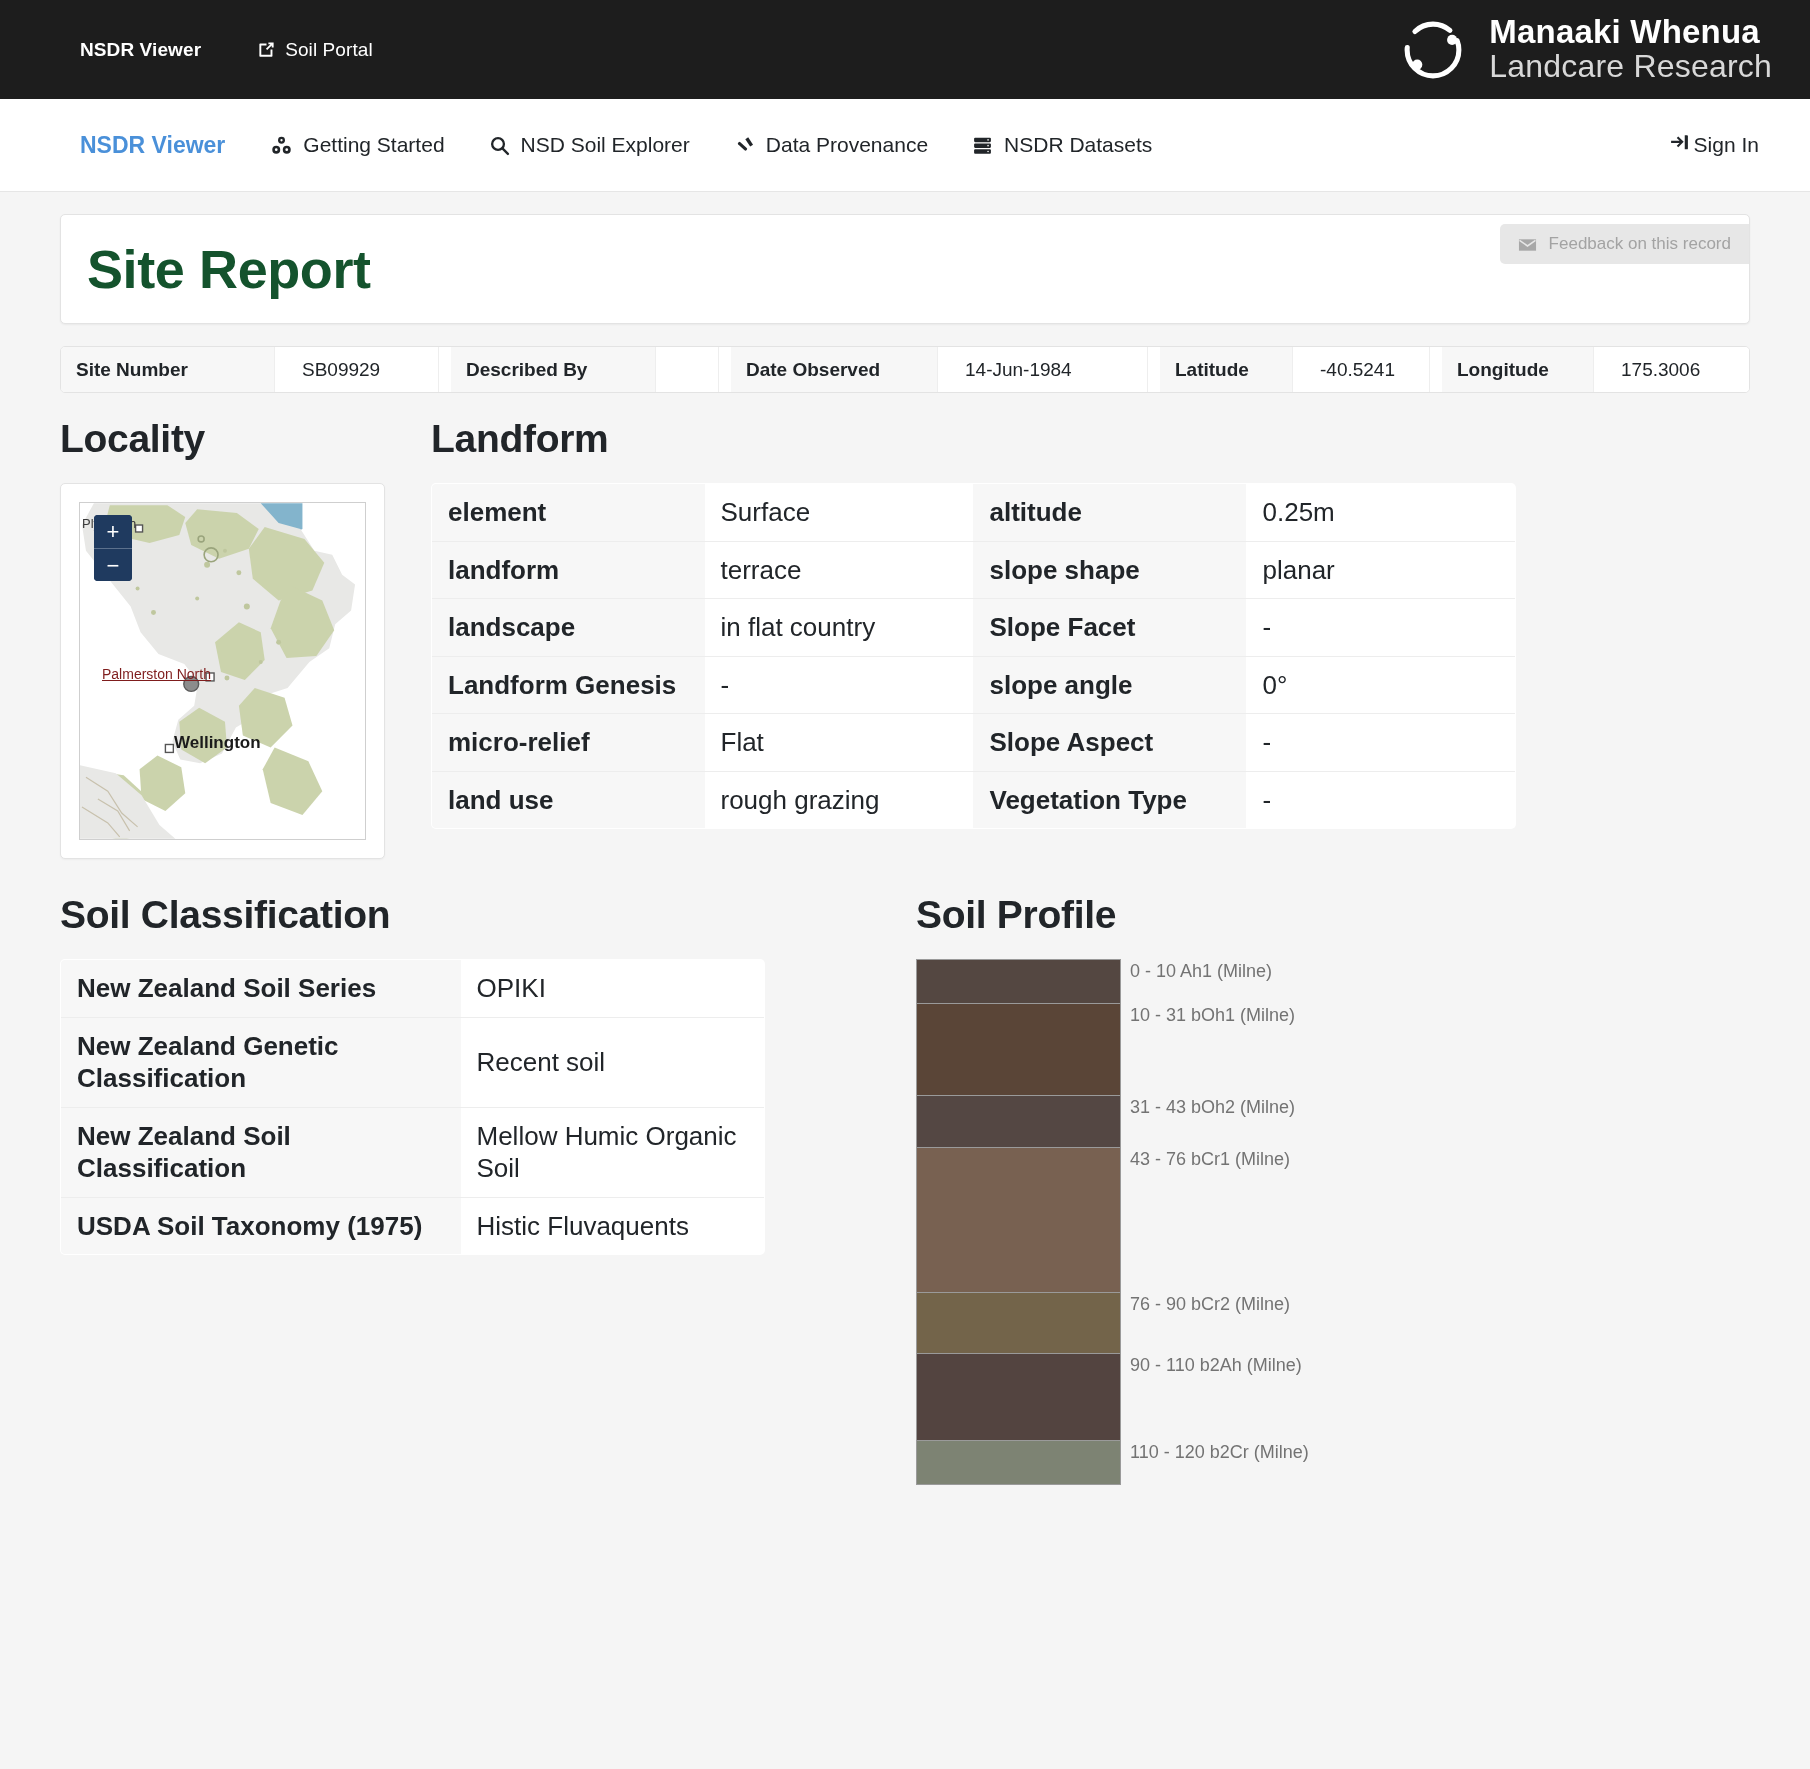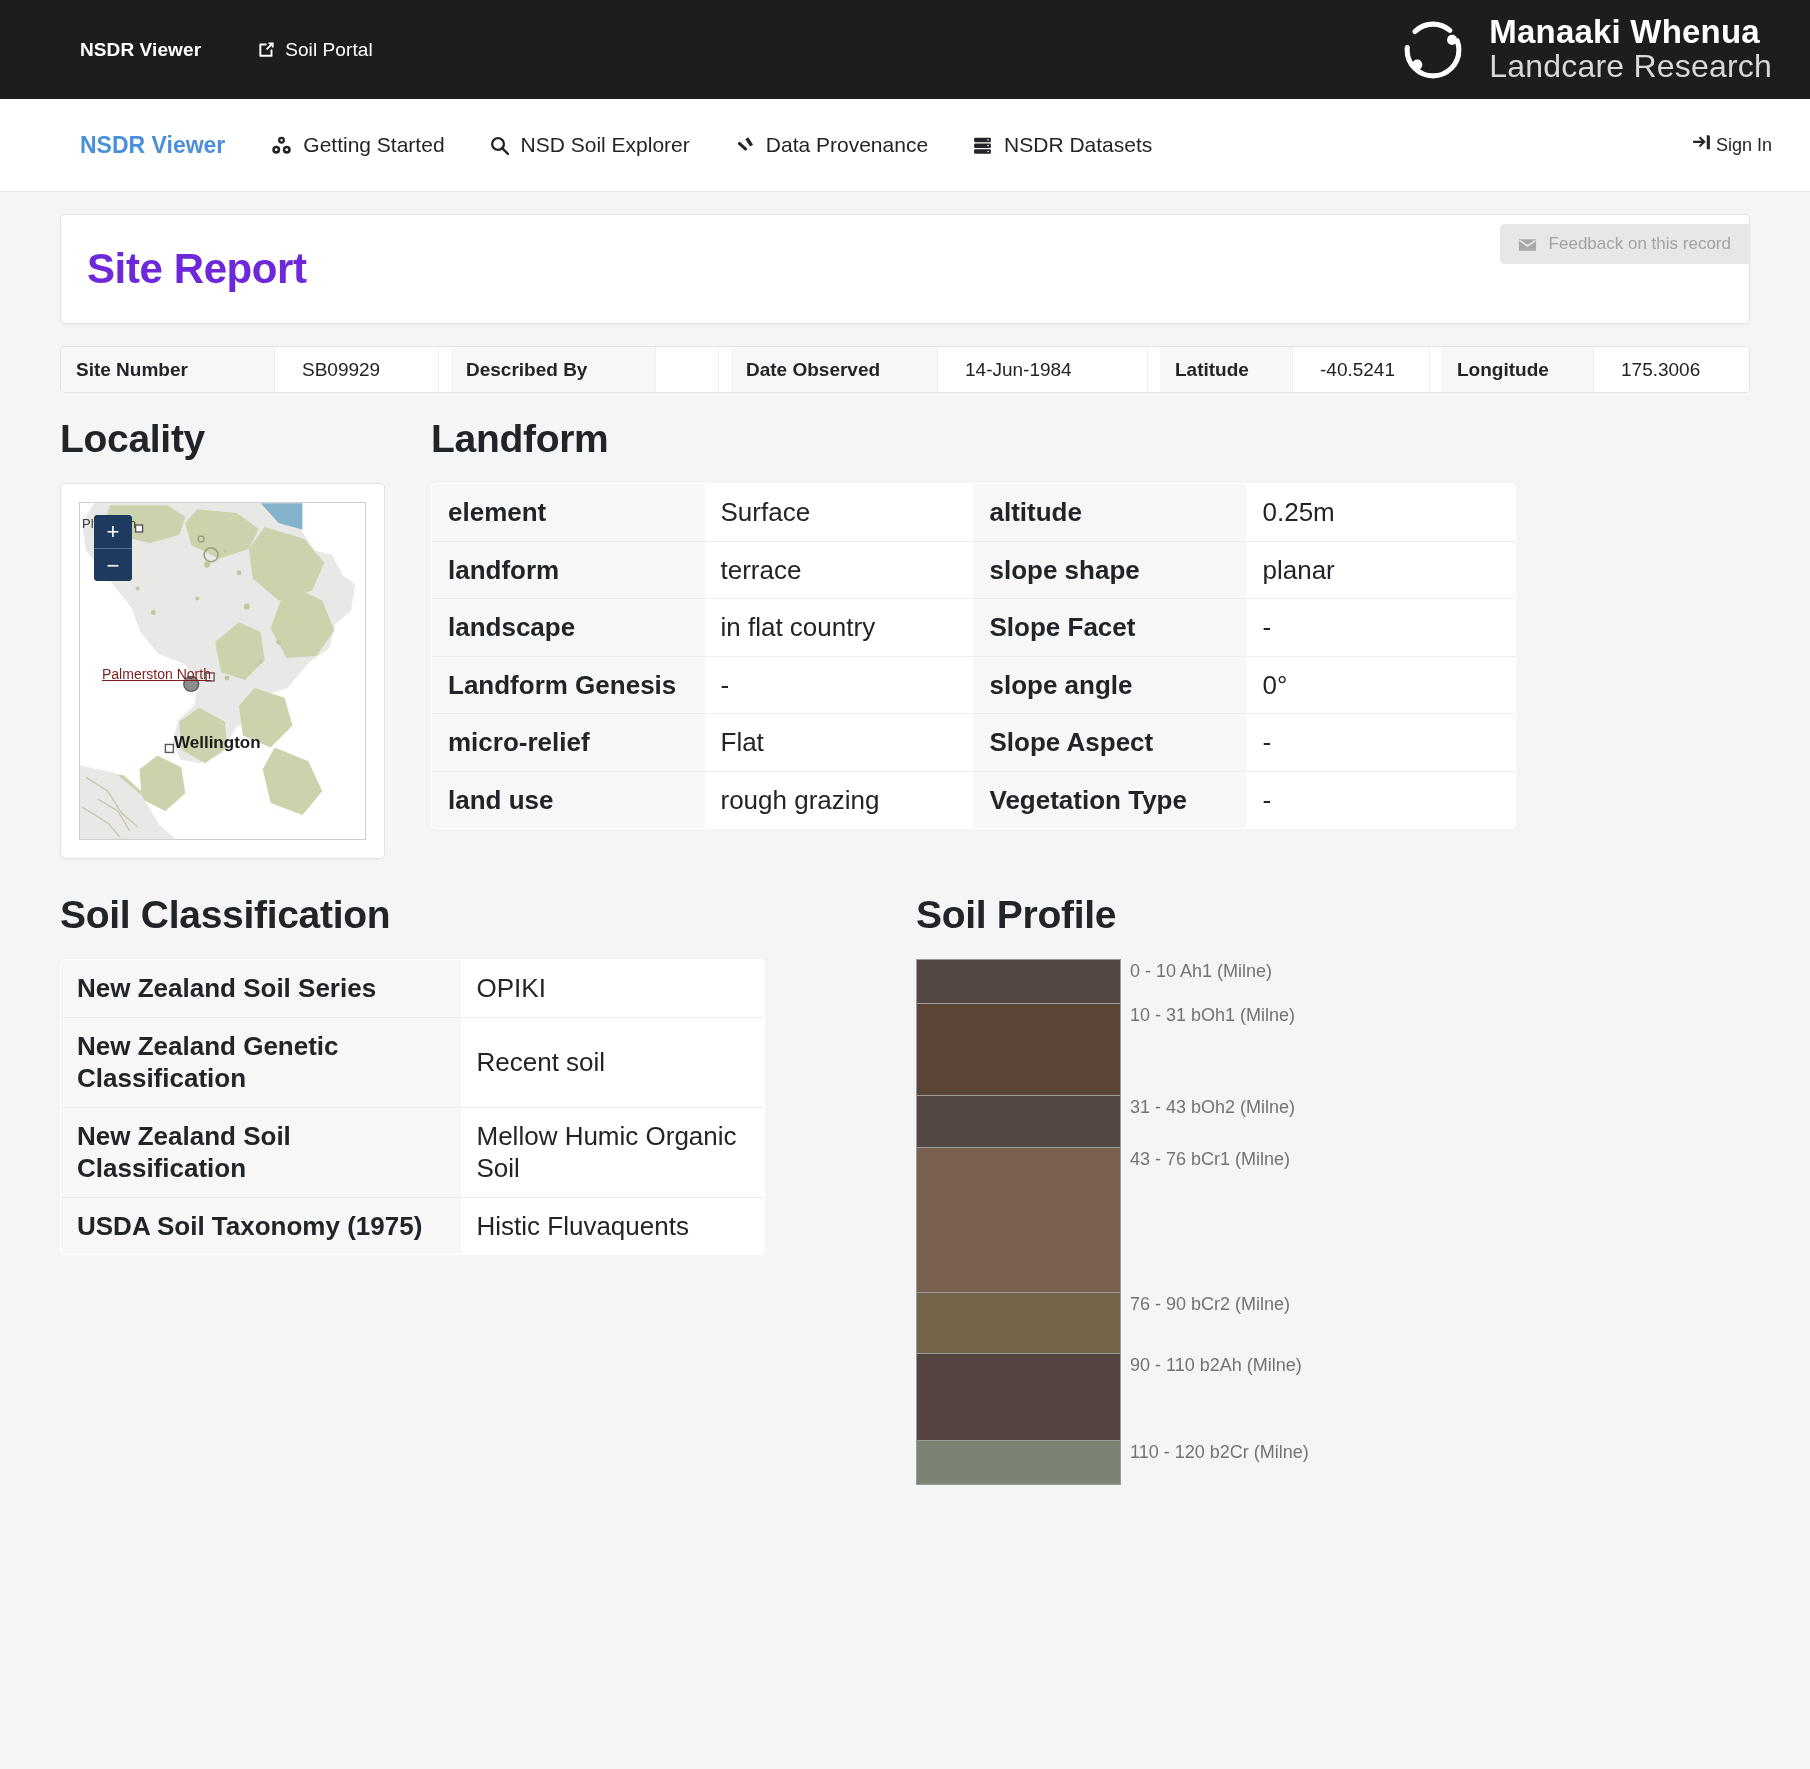--- a/index.html
+++ b/index.html
@@ -85,23 +85,23 @@
     text-decoration: none;
     margin-right: 44px;
     display: inline-flex;
     align-items: center;
     gap: 11px;
     white-space: nowrap;
   }
   .nav-item .nav-ico { width: 21px; height: 21px; flex: none; display: inline-block; }
   .nav-signin {
     margin-left: auto;
-    margin-right: 0;
+    margin-right: 13px;
     color: #212529;
-    font-size: 18px;
+    font-size: 21px;
     text-decoration: none;
     display: inline-flex;
     align-items: center;
     gap: 4px;
   }
 
   
   .page { padding: 22px 60px 40px 60px; }
 
   .report-card {
@@ -109,23 +109,23 @@
     border: 1px solid #e3e3e3;
     border-radius: 5px;
     height: 110px;
     display: flex;
     align-items: center;
     padding: 0 26px;
     position: relative;
     box-shadow: 0 1px 2px rgba(0,0,0,.05);
   }
   .report-title {
-    font-size: 42px;
+    font-size: 54px;
     font-weight: bold;
-    color: #6d28d9;
+    color: #14532d;
     letter-spacing: -.4px;
   }
   .feedback-btn {
     position: absolute;
     top: 9px;
     right: 0;
     background: #e7e7e7;
     border: none;
     border-radius: 5px 0 0 5px;
     color: #a3a3a3;

